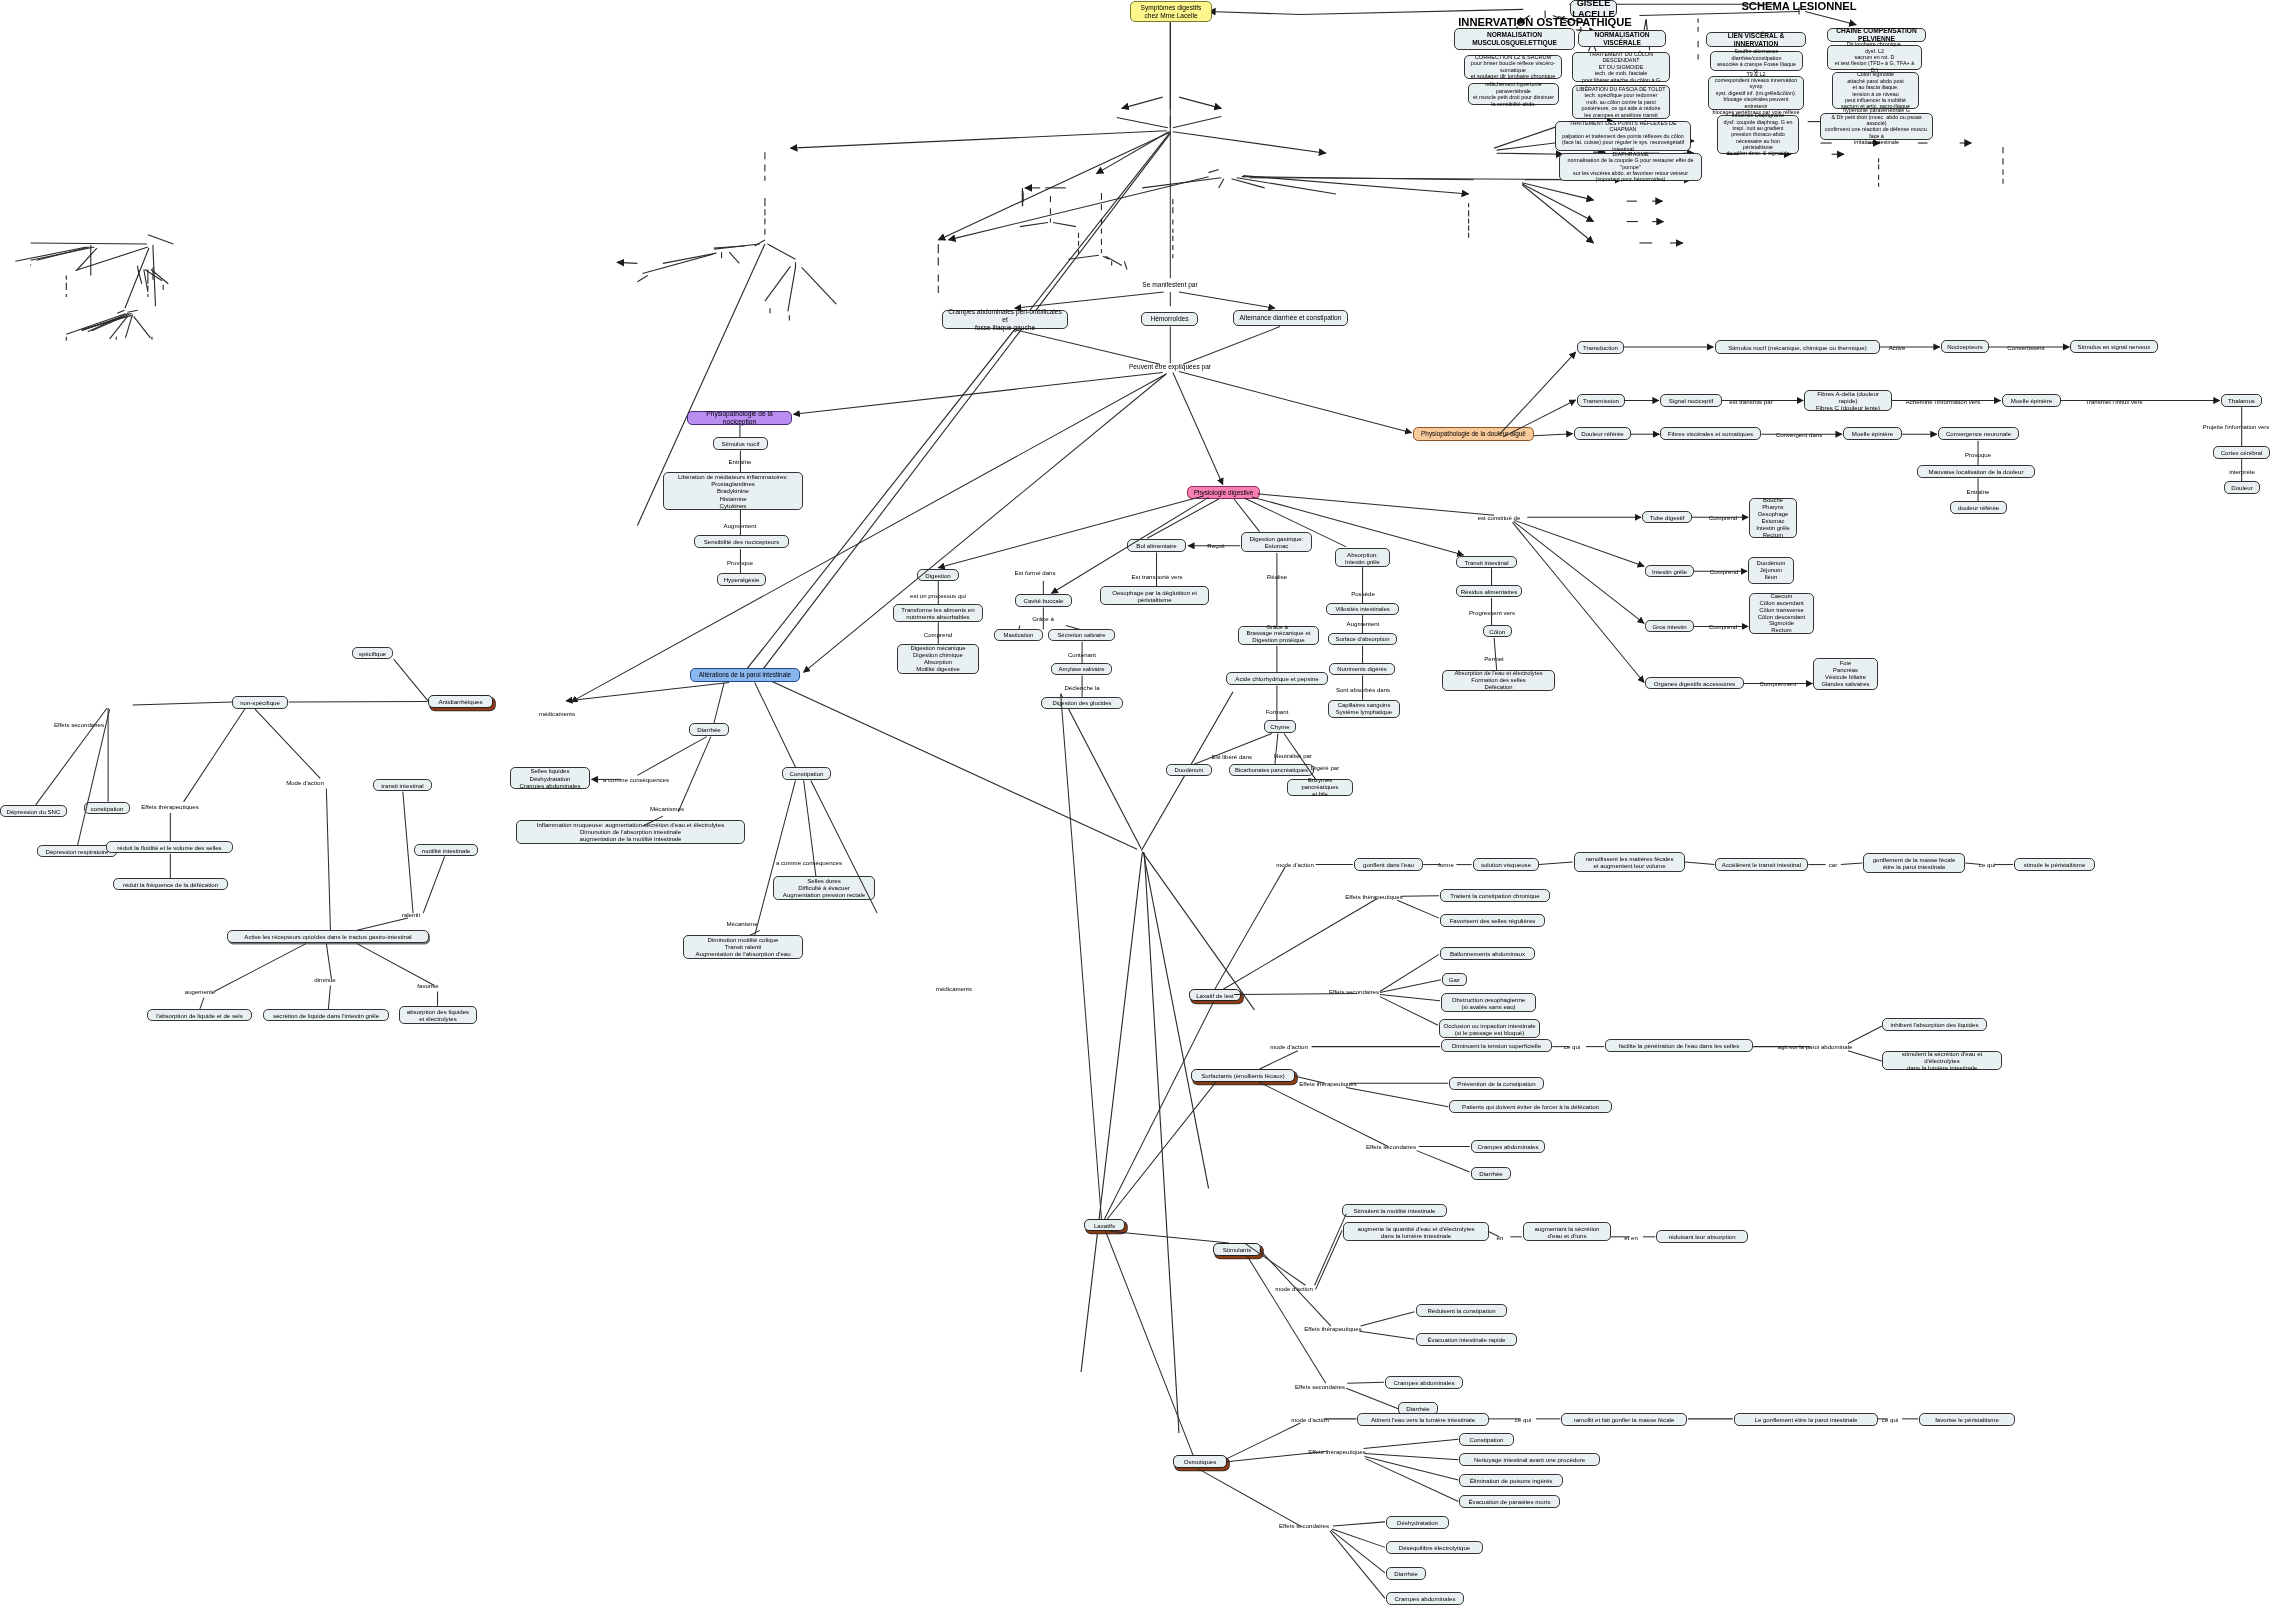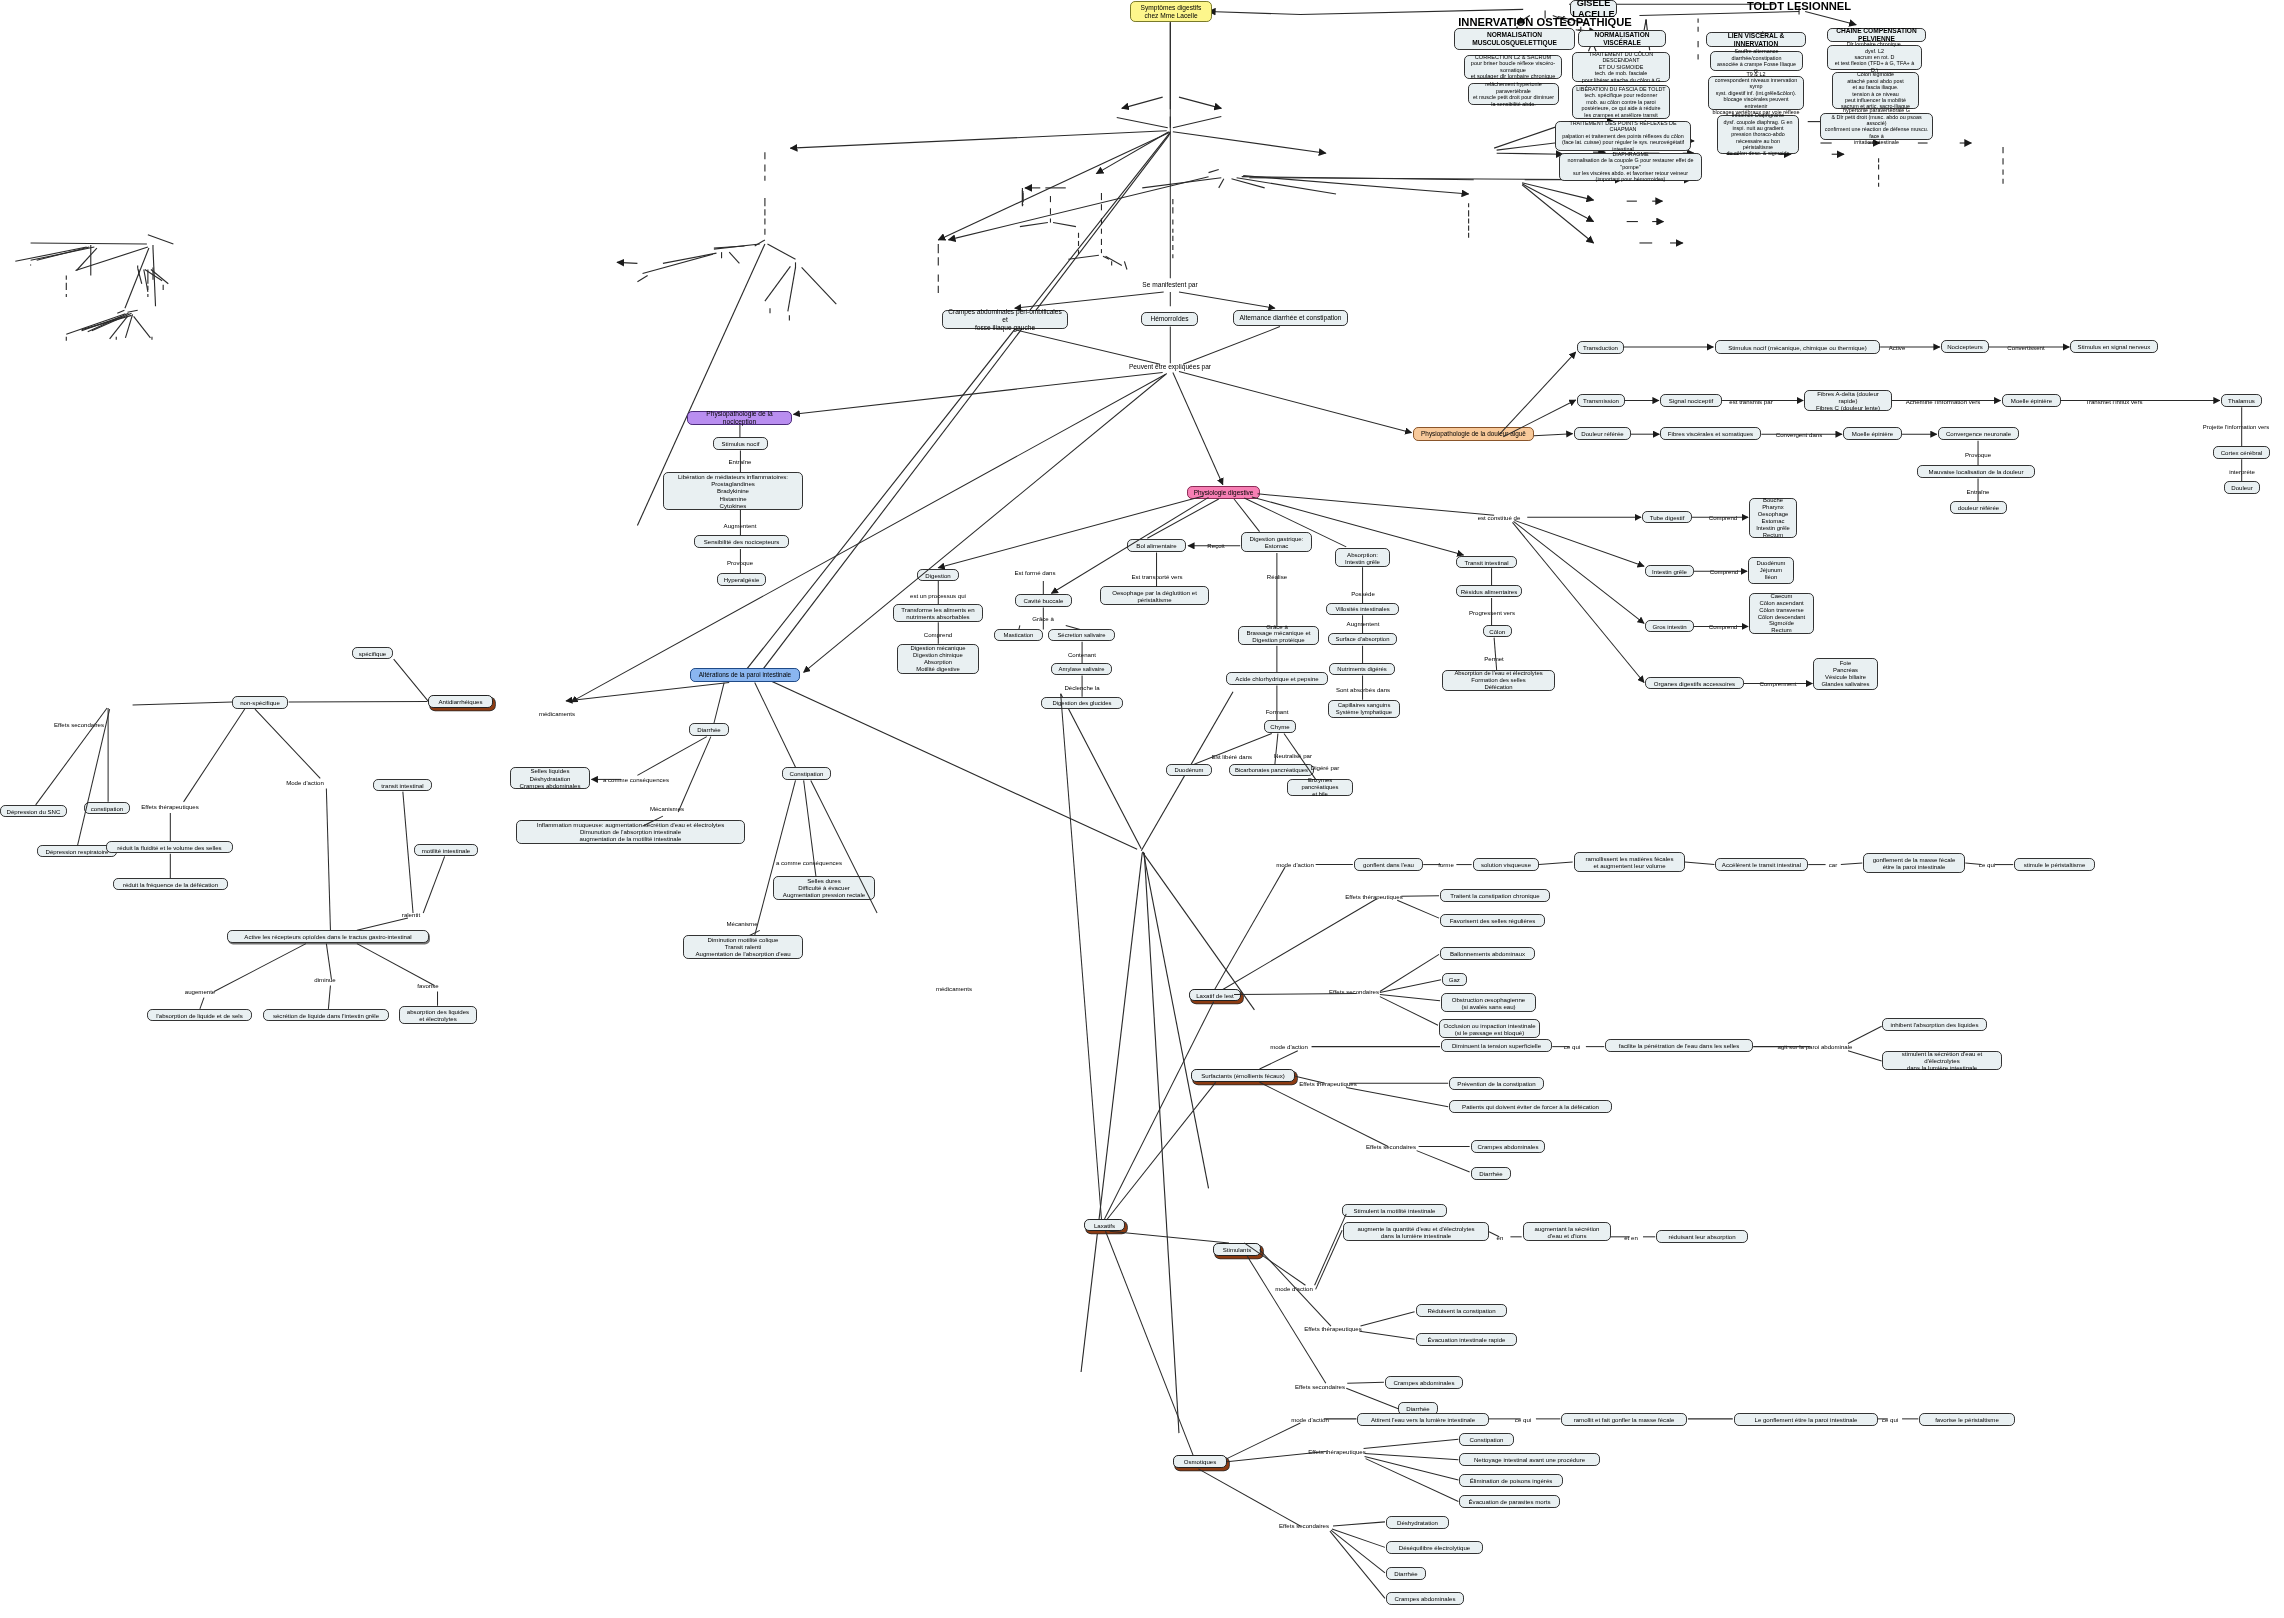--- a/index.html
+++ b/index.html
@@ -271,21 +271,21 @@
     <path d="M2238,1668 L2418,1356"></path>
     <path d="M2238,1664 L2080,1360"></path>
     <path d="M2240,1670 L2460,1980"></path>
     <path d="M2242,1670 L2370,2330"></path>
     <path d="M2244,1672 L2312,2810"></path>
     <path d="M2240,1672 L2120,2690"></path>
   </g>
 </svg>
 
 <div class="hdr" style="left:1545px;top:22.4px;font-size:11.2px;">INNERVATION OSTÉOPATHIQUE</div>
-<div class="hdr" style="left:1799px;top:6.1px;font-size:11.2px;">TOLDT LESIONNEL</div>
+<div class="hdr" style="left:1799px;top:6.1px;font-size:11.2px;">SCHEMA LESIONNEL</div>
 
 <div class="node n-yellow" style="left:1130px;top:1px;width:82px;height:21.4px;font-size:6.6px;">Symptômes digestifs
 chez Mme Lacelle</div>
 <div class="node bold" style="left:1522px;top:0px;width:47px;height:17.3px;font-size:9.2px;margin-left:48px;">GISÈLE LACELLE</div>
 
 <div class="node bold" style="left:1454px;top:27.5px;width:121px;height:22.4px;font-size:6.6px;">NORMALISATION MUSCULOSQUELETTIQUE</div>
 <div class="node" style="left:1464px;top:55px;width:98px;height:23.5px;font-size:5.6px;">CORRECTION L2 &amp; SACRUM
 pour briser boucle réflexe viscéro-somatique
 et soulager dlr lombaire chronique</div>
 <div class="node" style="left:1468px;top:83px;width:91px;height:22.4px;font-size:5.4px;">relâchement hypertonie paravertébrale

